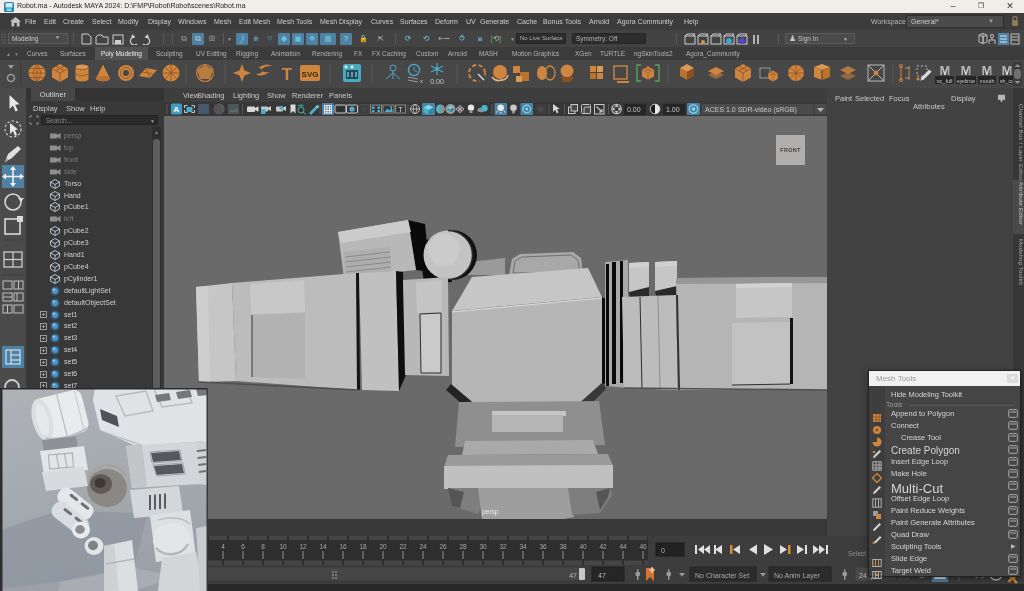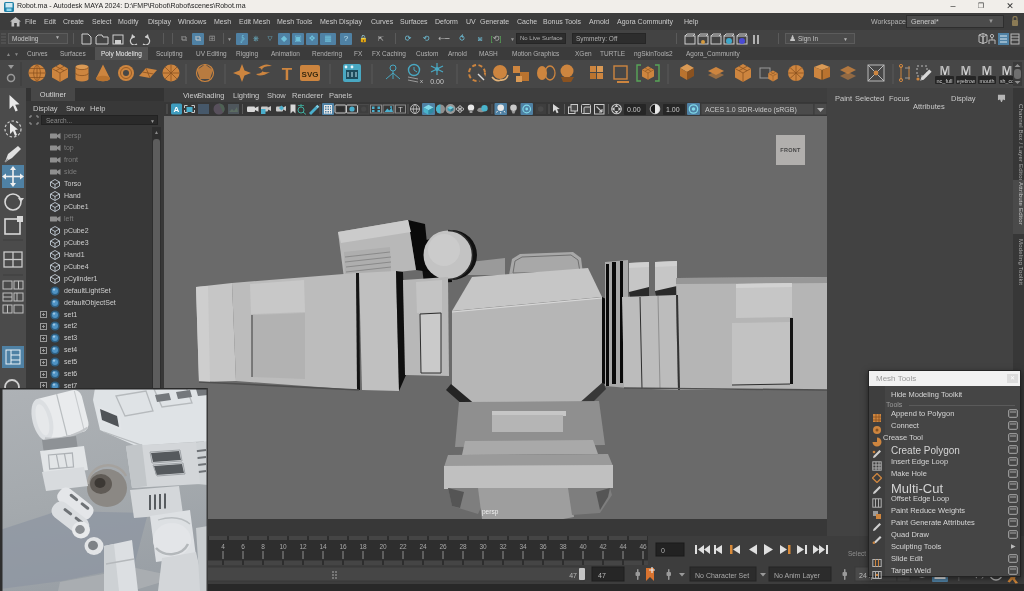--- a/index.html
+++ b/index.html
@@ -1248,21 +1248,21 @@
           <span style="position:absolute;left:22px;top:1px;font-size:7.5px;color:#d5d5d5">Connect</span>
           <svg style="position:absolute;left:139px;top:1px" width="10" height="9" viewBox="0 0 10 9" fill="none" stroke="#a9a9a9">
             <rect x="0.7" y="0.7" width="8.6" height="7.6" rx="1"></rect>
             <line x1="2" y1="3" x2="8" y2="3"></line>
           </svg>
         </div>
         <div style="position:absolute;left:0;top:61.1px;width:151px;height:12px">
           <span style="position:absolute;left:3px;top:1px"><svg width="10" height="10" viewBox="0 0 10 10">
               <path d="M5 5 L5 0.5 A4.5 4.5 0 1 1 0.5 5 Z" fill="#cd853f"></path>
             </svg></span>
-          <span style="position:absolute;left:14px;top:1px;font-size:7.5px;color:#d5d5d5">Crease Tool</span>
+          <span style="position:absolute;left:32px;top:1px;font-size:7.5px;color:#d5d5d5">Crease Tool</span>
           <svg style="position:absolute;left:139px;top:1px" width="10" height="9" viewBox="0 0 10 9" fill="none" stroke="#a9a9a9">
             <rect x="0.7" y="0.7" width="8.6" height="7.6" rx="1"></rect>
             <line x1="2" y1="3" x2="8" y2="3"></line>
           </svg>
         </div>
         <div style="position:absolute;left:0;top:73.2px;width:151px;height:12px">
           <span style="position:absolute;left:3px;top:1px"><svg width="10" height="10" viewBox="0 0 10 10">
               <path d="M1 9 L3 8.5 L9 2.5 L7.5 1 L1.5 7 Z" fill="#d0d0d0"></path>
               <circle cx="2" cy="3" r="1.3" fill="#cd853f"></circle>
             </svg></span>
@@ -1348,21 +1348,21 @@
         </div>
         <div style="position:absolute;left:0;top:169.8px;width:151px;height:12px">
           <span style="position:absolute;left:22px;top:1px;font-size:7.5px;color:#d5d5d5">Sculpting Tools</span>
           <div style="position:absolute;left:142px;top:1px;color:#b9b9b9;font-size:6px">▶</div>
         </div>
         <div style="position:absolute;left:0;top:181.8px;width:151px;height:12px">
           <span style="position:absolute;left:3px;top:1px"><svg width="10" height="10" viewBox="0 0 10 10" fill="none" stroke="#b0b0b0">
               <rect x="0.8" y="1.5" width="8.4" height="7"></rect>
               <path d="M3.5 1.5 v7 M6.5 1.5 v7" stroke="#cd853f"></path>
             </svg></span>
-          <span style="position:absolute;left:22px;top:1px;font-size:7.5px;color:#d5d5d5">Slide Edit</span>
+          <span style="position:absolute;left:22px;top:1px;font-size:7.5px;color:#d5d5d5">Slide Edge</span>
           <svg style="position:absolute;left:139px;top:1px" width="10" height="9" viewBox="0 0 10 9" fill="none" stroke="#a9a9a9">
             <rect x="0.7" y="0.7" width="8.6" height="7.6" rx="1"></rect>
             <line x1="2" y1="3" x2="8" y2="3"></line>
           </svg>
         </div>
         <div style="position:absolute;left:0;top:193.9px;width:151px;height:12px">
           <span style="position:absolute;left:3px;top:1px"><svg width="10" height="10" viewBox="0 0 10 10" fill="none" stroke="#b0b0b0">
               <rect x="0.8" y="1.5" width="8.4" height="7"></rect>
               <path d="M3.5 1.5 v7 M6.5 1.5 v7"></path>
               <circle cx="5" cy="5" r="1.2" fill="#cd853f" stroke="none"></circle>

